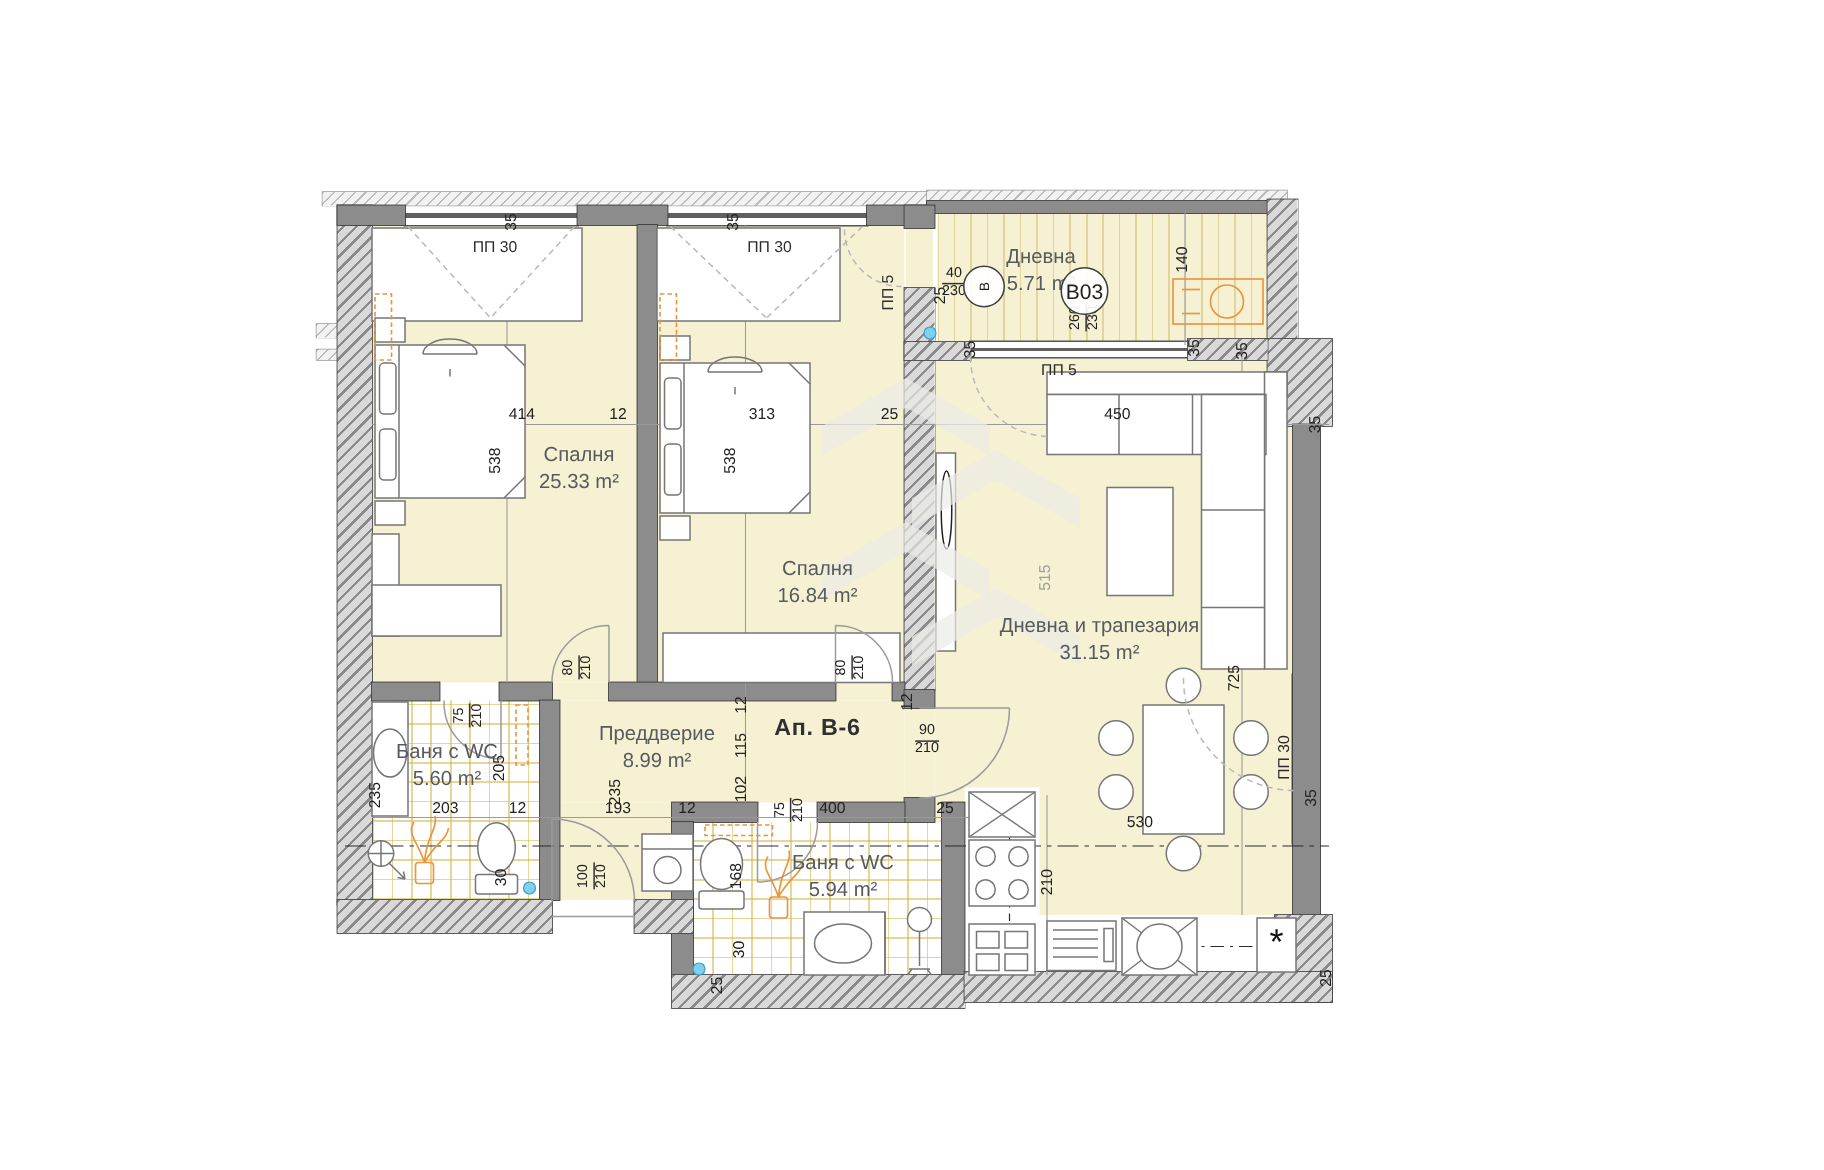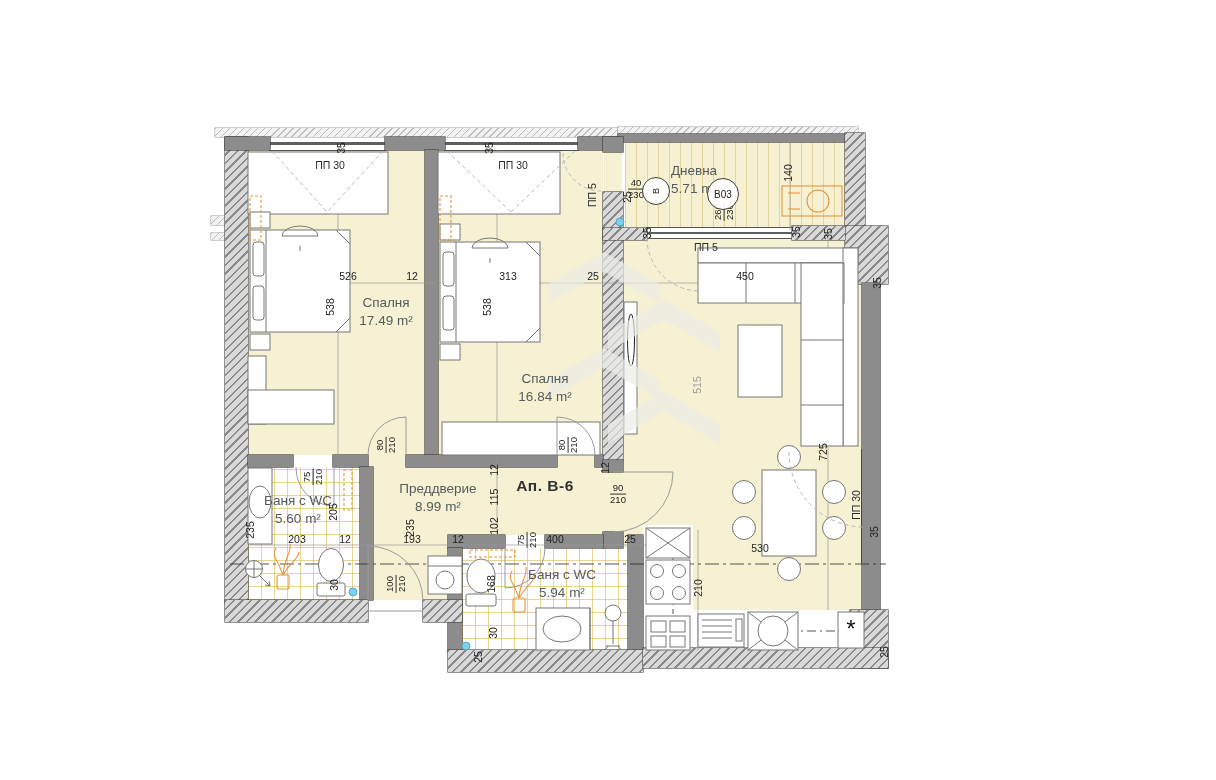--- a/index.html
+++ b/index.html
@@ -273,21 +273,21 @@
   <div id="wm">
     <div class="chev" style="left:548px;top:252px;width:112px;height:70px;"></div>
     <div class="chev" style="left:608px;top:300px;width:112px;height:70px;"></div>
     <div class="chev" style="left:548px;top:348px;width:112px;height:70px;"></div>
     <div class="chev" style="left:608px;top:392px;width:112px;height:70px;"></div>
   </div>
 
   <div id="ann">
     <div id="unit-label" style="left:545px;top:486px;">Ап. В-6</div>
     <div id="asterisk" style="left:851px;top:629px;">*</div>
-  <span class="dim" style="left: 348px; top: 276px; transform: translate(-50%, -50%) rotate(0deg);">526</span>
+  <span class="dim" style="left: 348px; top: 276px; transform: translate(-50%, -50%) rotate(0deg);">414</span>
       <span class="dim" style="left: 412px; top: 276px; transform: translate(-50%, -50%) rotate(0deg);">12</span>
       <span class="dim" style="left: 508px; top: 276px; transform: translate(-50%, -50%) rotate(0deg);">313</span>
       <span class="dim" style="left: 593px; top: 276px; transform: translate(-50%, -50%) rotate(0deg);">25</span>
       <span class="dim" style="left: 745px; top: 276px; transform: translate(-50%, -50%) rotate(0deg);">450</span>
       <span class="dim" style="left: 330px; top: 307px; transform: translate(-50%, -50%) rotate(-90deg);">538</span>
       <span class="dim" style="left: 487px; top: 307px; transform: translate(-50%, -50%) rotate(-90deg);">538</span>
       <span class="dim" style="left: 341px; top: 148px; transform: translate(-50%, -50%) rotate(-90deg);">35</span>
       <span class="dim" style="left: 489px; top: 148px; transform: translate(-50%, -50%) rotate(-90deg);">35</span>
       <span class="dim" style="left: 627px; top: 197px; transform: translate(-50%, -50%) rotate(-90deg);">25</span>
       <span class="dim" style="left: 788px; top: 173px; transform: translate(-50%, -50%) rotate(-90deg);">140</span>
@@ -326,42 +326,46 @@
       <span class="frac" style="left: 313px; top: 477px; transform: translate(-50%, -50%) rotate(-90deg);"><span class="top">75</span><span>210</span></span>
       <span class="frac" style="left: 386px; top: 445px; transform: translate(-50%, -50%) rotate(-90deg);"><span class="top">80</span><span>210</span></span>
       <span class="frac" style="left: 568px; top: 445px; transform: translate(-50%, -50%) rotate(-90deg);"><span class="top">80</span><span>210</span></span>
       <span class="frac" style="left: 618px; top: 494px; transform: translate(-50%, -50%) rotate(0deg);"><span class="top">90</span><span>210</span></span>
       <span class="frac" style="left: 396px; top: 584px; transform: translate(-50%, -50%) rotate(-90deg);"><span class="top">100</span><span>210</span></span>
       <span class="frac" style="left: 527px; top: 540px; transform: translate(-50%, -50%) rotate(-90deg);"><span class="top">75</span><span>210</span></span>
       <span class="frac" style="left: 636px; top: 189px; transform: translate(-50%, -50%) rotate(0deg);"><span class="top">40</span><span>230</span></span>
       <span class="frac" style="left: 724px; top: 212px; transform: translate(-50%, -50%) rotate(-90deg);"><span class="top">260</span><span>230</span></span>
       <div class="room-label" style="left: 386px; top: 294px;">
         <div>Спалня</div>
-        <div>17.49 m²</div>
+        <div>25.33 m²</div>
       </div>
       <div class="room-label" style="left: 545px; top: 370px;">
         <div>Спалня</div>
         <div>16.84 m²</div>
       </div>
       <div class="room-label" style="left: 694px; top: 162px;">
         <div>Дневна</div>
         <div>5.71 m²</div>
       </div>
+      <div class="room-label" style="left: 733px; top: 408px;">
+        <div>Дневна и трапезария</div>
+        <div>31.15 m²</div>
+      </div>
       <div class="room-label" style="left: 298px; top: 492px;">
         <div>Баня с WC</div>
         <div>5.60 m²</div>
       </div>
       <div class="room-label" style="left: 438px; top: 480px;">
         <div>Преддверие</div>
         <div>8.99 m²</div>
       </div>
       <div class="room-label" style="left: 562px; top: 566px;">
         <div>Баня с WC</div>
         <div>5.94 m²</div>
       </div>
       <div class="circ" style="width: 26px; height: 26px; left: 642px; top: 177px;">
         <span style="font-size: 9px; transform: rotate(-90deg);">В</span>
       </div>
       <div class="circ" style="width: 30px; height: 30px; left: 707px; top: 178px;">
-        <span style="font-size: 10px; transform: rotate(0deg);">В03</span>
+        <span style="font-size: 14px; transform: rotate(0deg);">В03</span>
       </div>
     </div>
 </div>
 
 </body></html>

